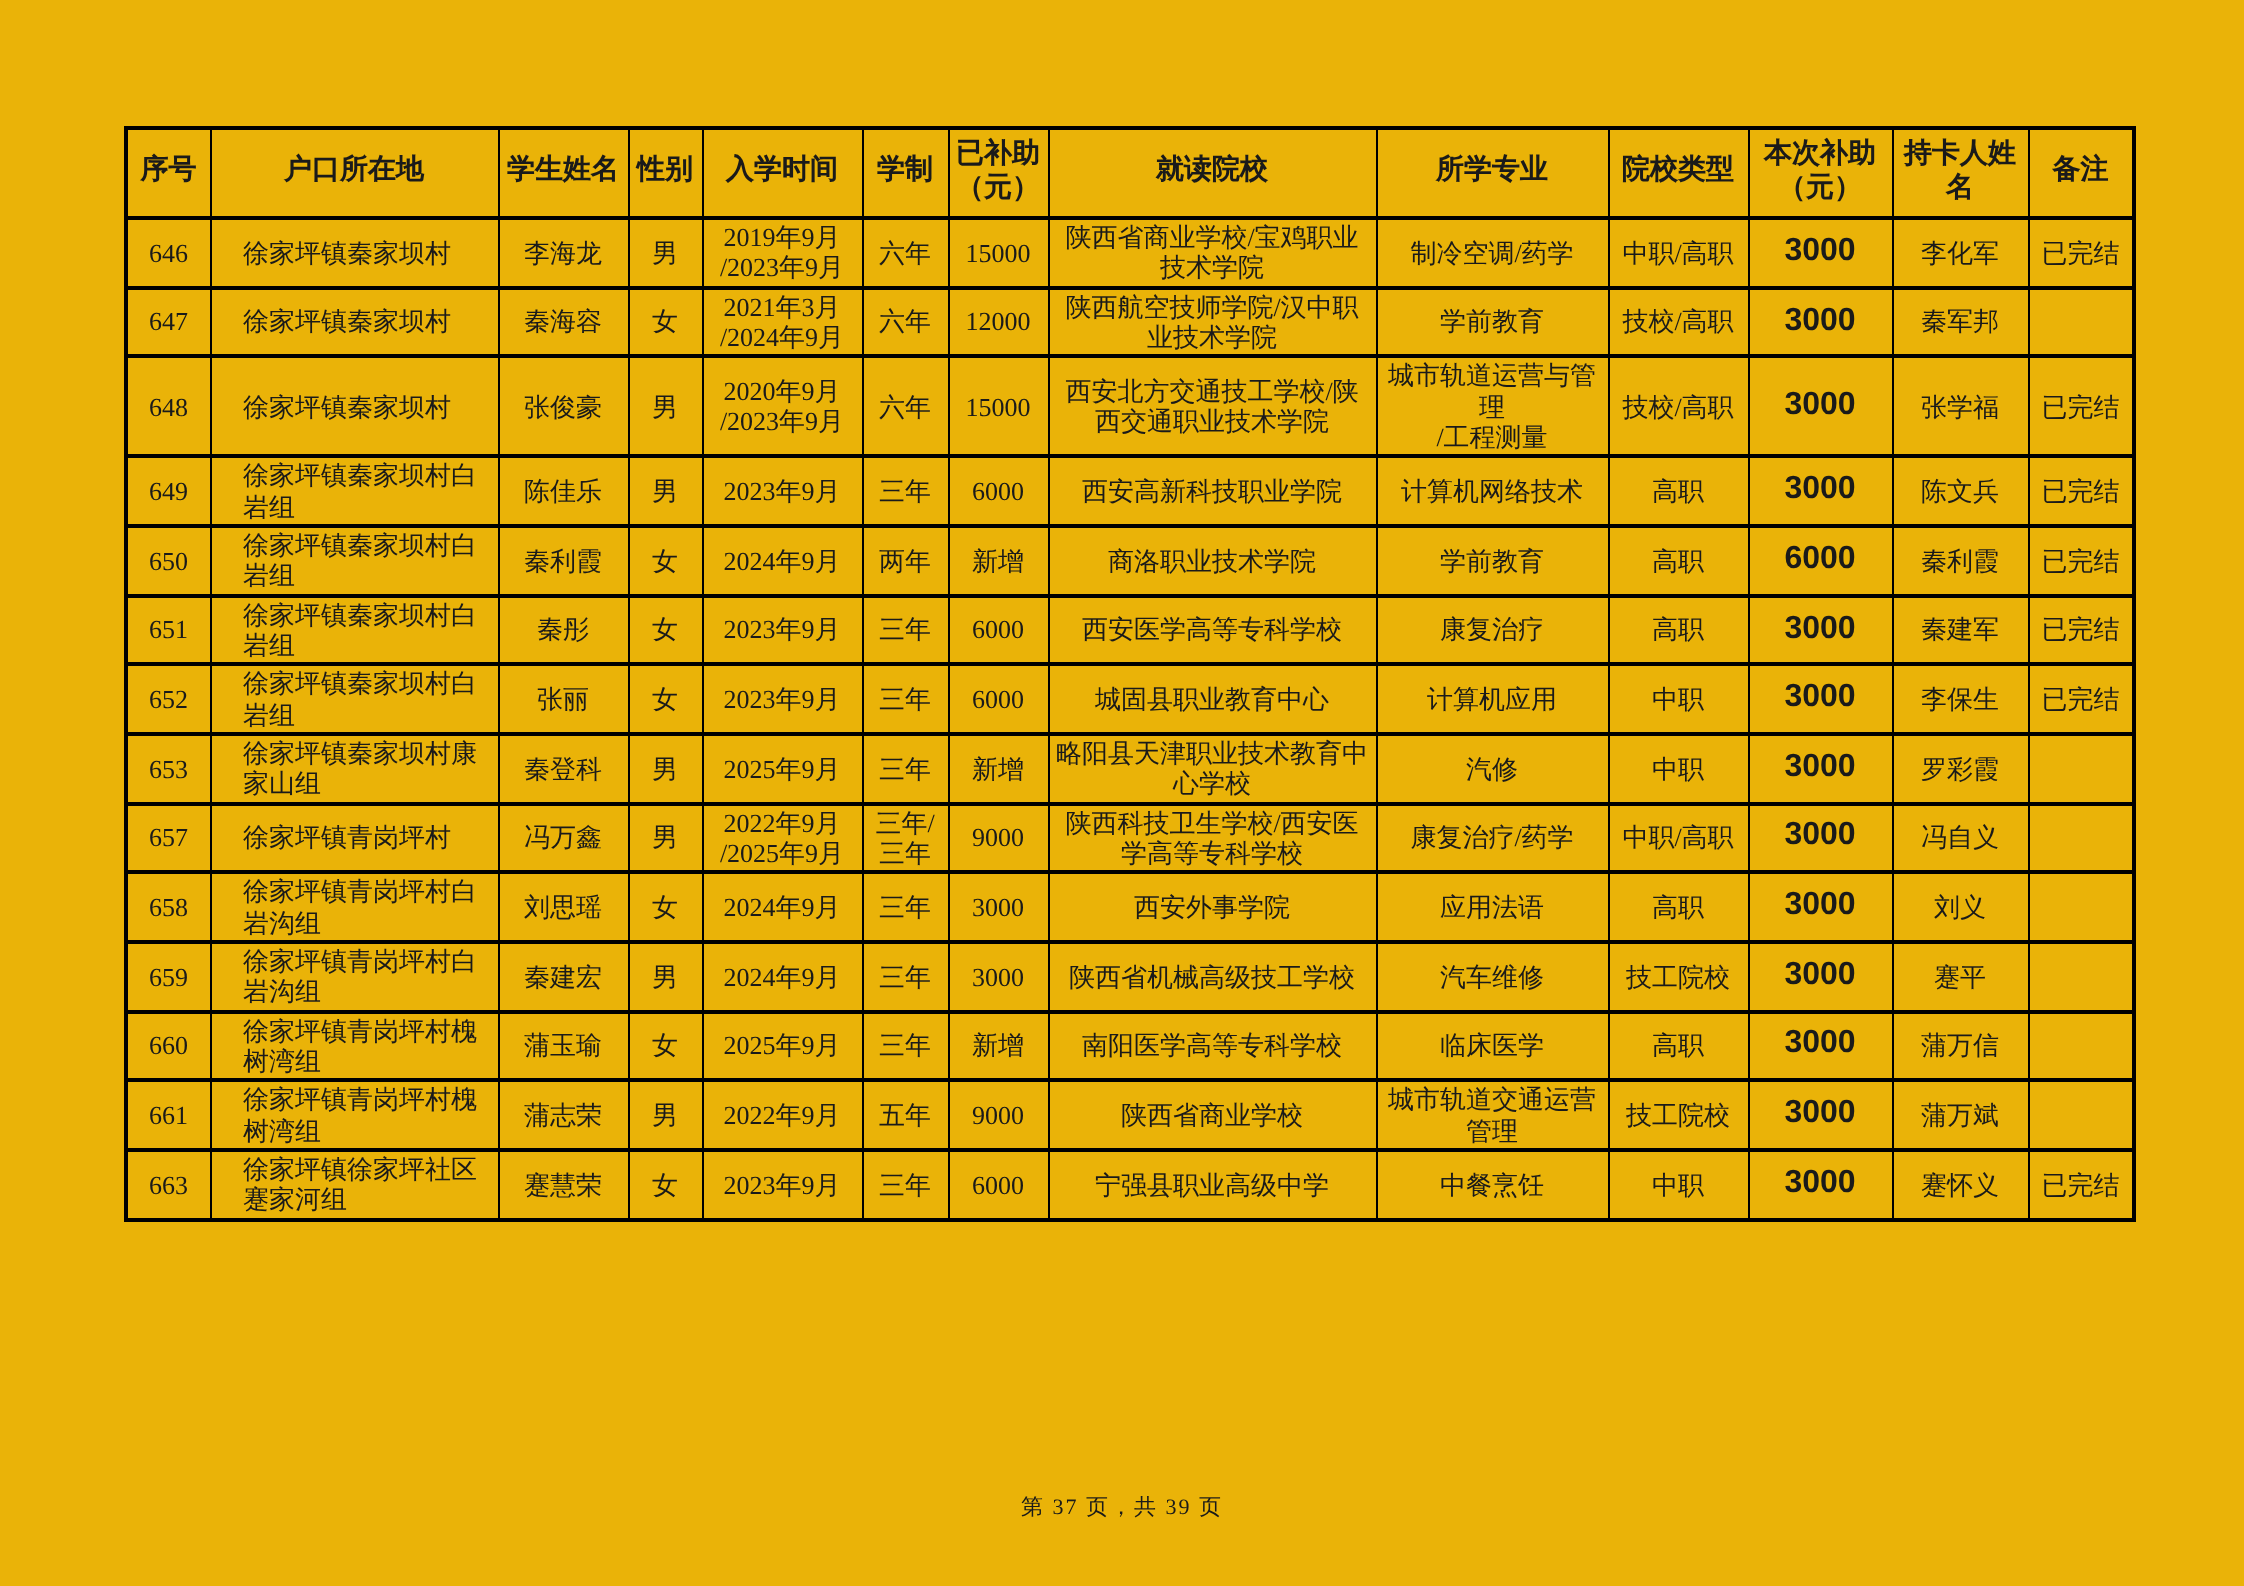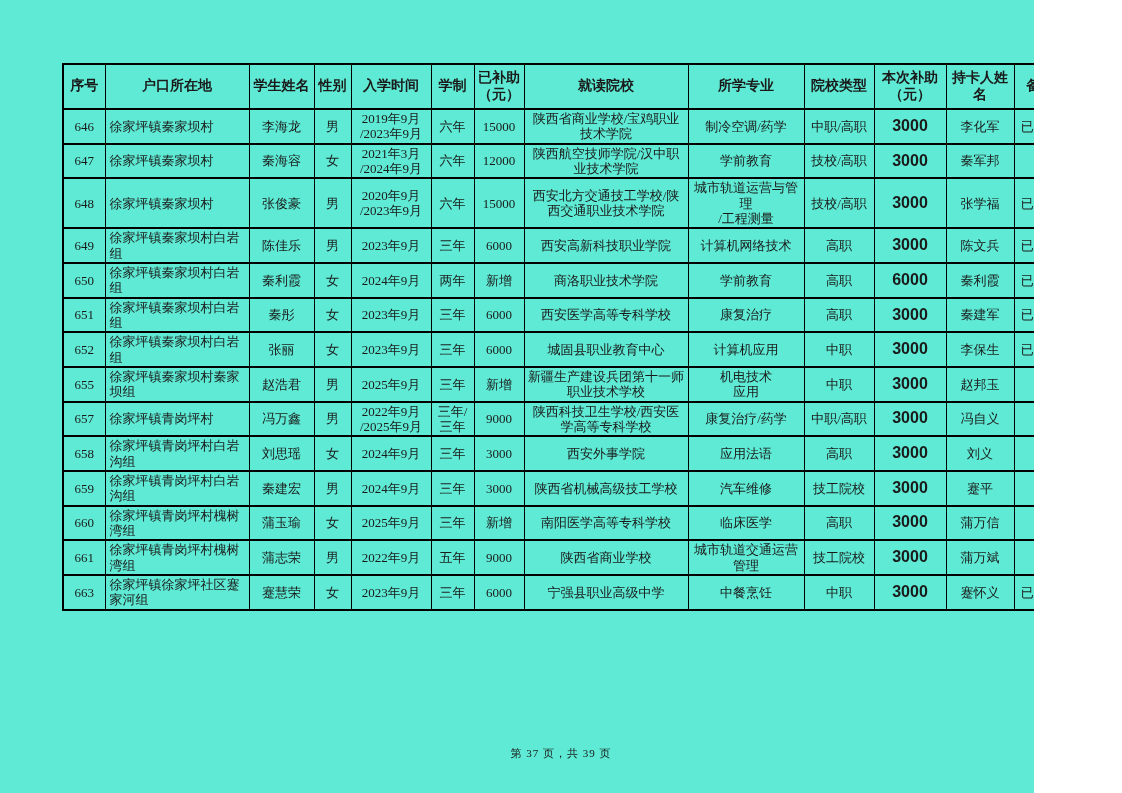--- a/index.html
+++ b/index.html
@@ -6,23 +6,23 @@
     margin: 0;
     padding: 0;
     background: #ffffff;
     width: 1122px;
     height: 793px;
     font-family: "Liberation Serif", "DejaVu Serif", serif;
     color: #1a1a1a;
   }
   .page {
     position: relative;
-    width: 1034px;
+    width: 1122px;
     height: 793px;
-    background: #5eead4;
+    background: #eab308;
     overflow: hidden;
   }
   table.subsidy {
     position: absolute;
     left: 62px;
     top: 63px;
     width: 1004px;
     border-collapse: collapse;
     table-layout: fixed;
     border: 2px solid #000;
@@ -41,21 +41,21 @@
     word-break: break-all;
   }
   table.subsidy thead tr { height: 45px; }
   table.subsidy tbody tr { height: 32px; }
   table.subsidy th {
     font-weight: bold;
     font-size: 14px;
     line-height: 1.15;
   }
   
-  table.subsidy td.c1 { text-align: left; padding-left: 4px; }
+  table.subsidy td.c1 { text-align: left; padding-left: 16px; }
   table.subsidy td.c10 {
     font-family: "Liberation Sans", "DejaVu Sans", sans-serif;
     font-weight: bold;
     font-size: 16px;
   }
   .footer {
     position: absolute;
     left: 0;
     top: 746px;
     width: 1122px;
@@ -209,33 +209,32 @@
           <td class="c5">三年</td>
           <td class="c6">6000</td>
           <td class="c7">城固县职业教育中心</td>
           <td class="c8">计算机应用</td>
           <td class="c9">中职</td>
           <td class="c10">3000</td>
           <td class="c11">李保生</td>
           <td class="c12">已完结</td>
         </tr>
         <tr>
-          <td class="c0">655</td>
-          <td class="c1">徐家坪镇秦家坝村秦家坝组</td>
-          <td class="c2">赵浩君</td>
+          <td class="c0">653</td>
+          <td class="c1">徐家坪镇秦家坝村康家山组</td>
+          <td class="c2">秦登科</td>
           <td class="c3">男</td>
           <td class="c4">2025年9月</td>
           <td class="c5">三年</td>
           <td class="c6">新增</td>
-          <td class="c7">新疆生产建设兵团第十一师职业技术学校</td>
-          <td class="c8">机电技术
-应用</td>
+          <td class="c7">略阳县天津职业技术教育中心学校</td>
+          <td class="c8">汽修</td>
           <td class="c9">中职</td>
           <td class="c10">3000</td>
-          <td class="c11">赵邦玉</td>
+          <td class="c11">罗彩霞</td>
           <td class="c12"></td>
         </tr>
         <tr>
           <td class="c0">657</td>
           <td class="c1">徐家坪镇青岗坪村</td>
           <td class="c2">冯万鑫</td>
           <td class="c3">男</td>
           <td class="c4">2022年9月
 /2025年9月</td>
           <td class="c5">三年/

